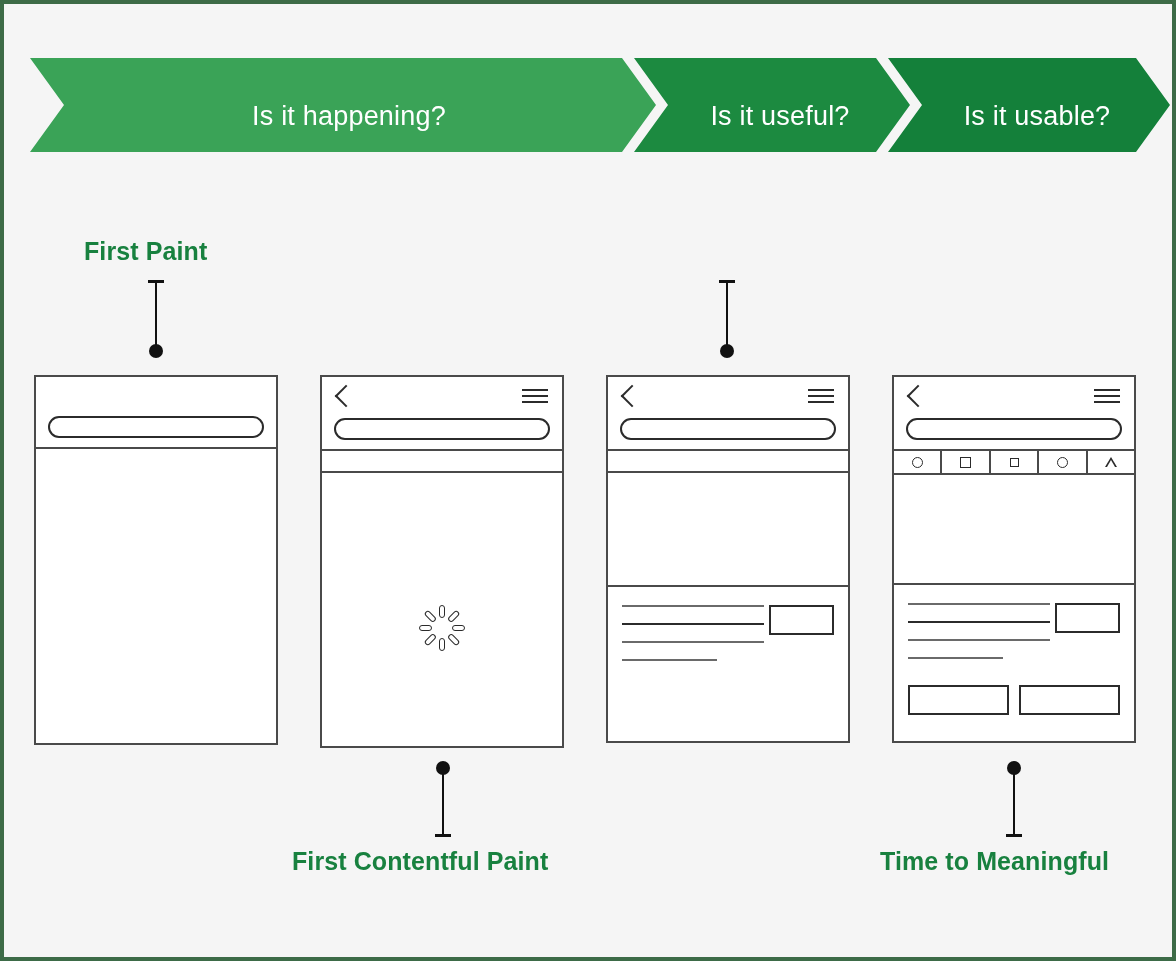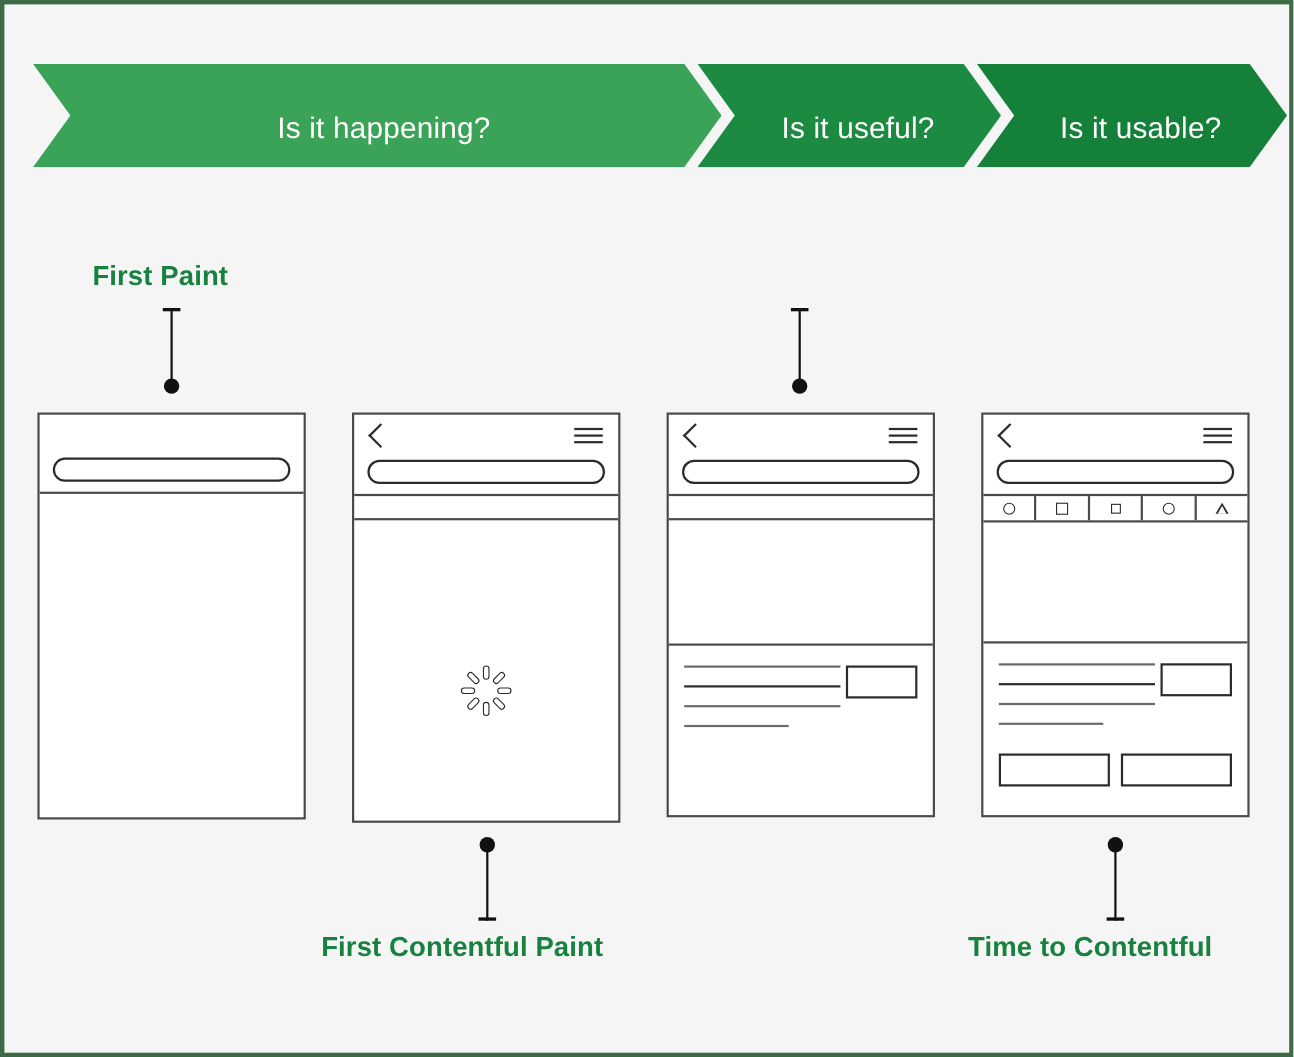--- a/index.html
+++ b/index.html
@@ -306,21 +306,21 @@
     <div class="chev" id="chev-2">
       <span class="chev-label">Is it useful?</span>
     </div>
     <div class="chev" id="chev-3">
       <span class="chev-label">Is it usable?</span>
     </div>
   </div>
 
   <div class="metric-label" id="label-fp">First Paint</div>
   <div class="metric-label" id="label-fcp">First Contentful Paint</div>
-  <div class="metric-label" id="label-tti">Time to Contentful</div>
+  <div class="metric-label" id="label-tti">Time to Meaningful</div>
 
   <div class="pointer down" id="ptr-fp">
     <div class="cap"></div>
     <div class="stem"></div>
     <div class="dot"></div>
   </div>
   <div class="pointer down" id="ptr-fmp">
     <div class="cap"></div>
     <div class="stem"></div>
     <div class="dot"></div>

